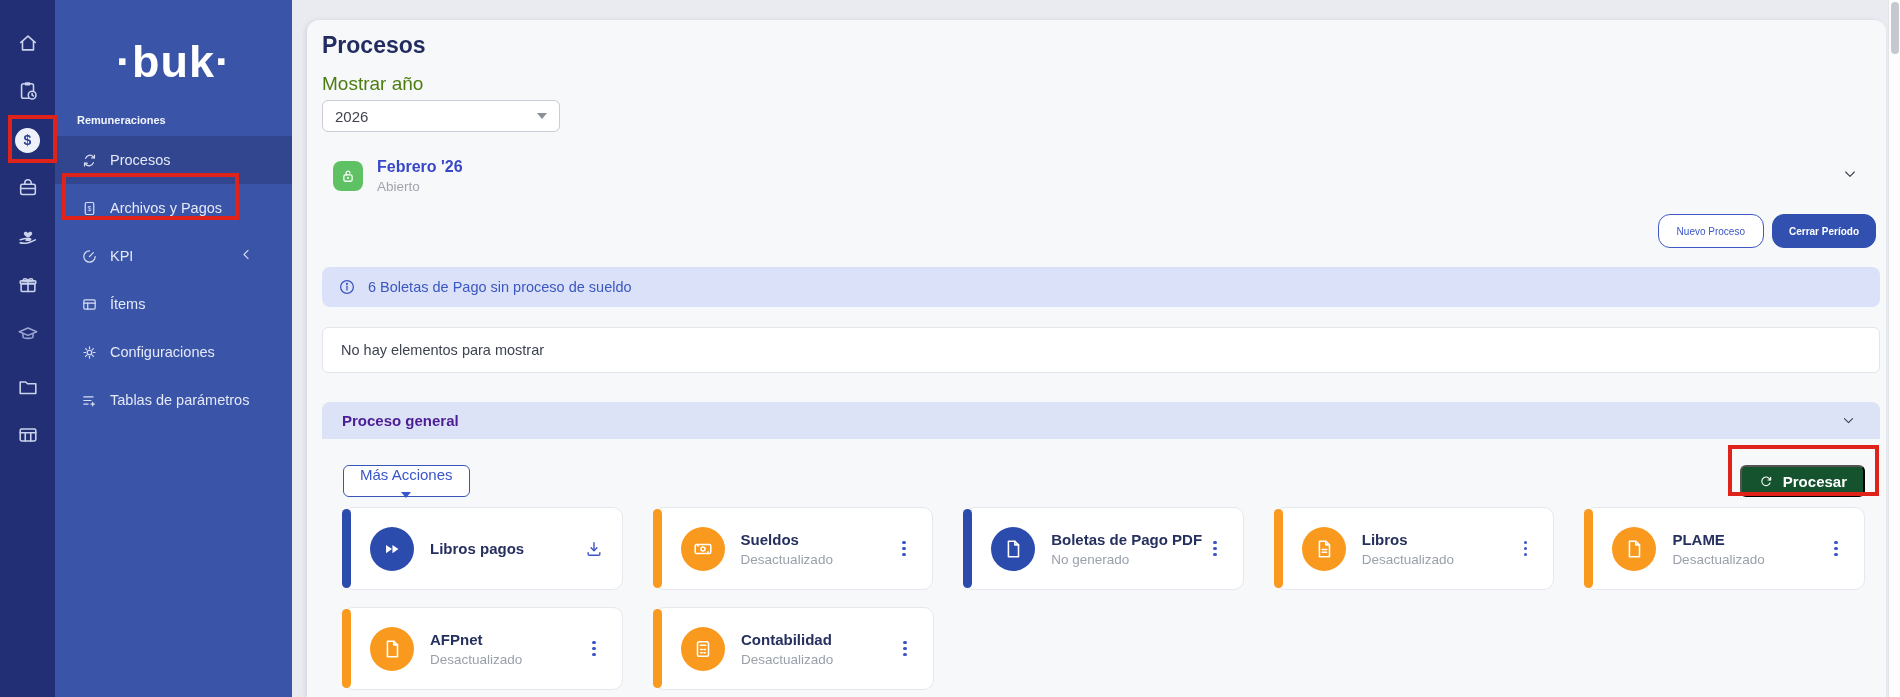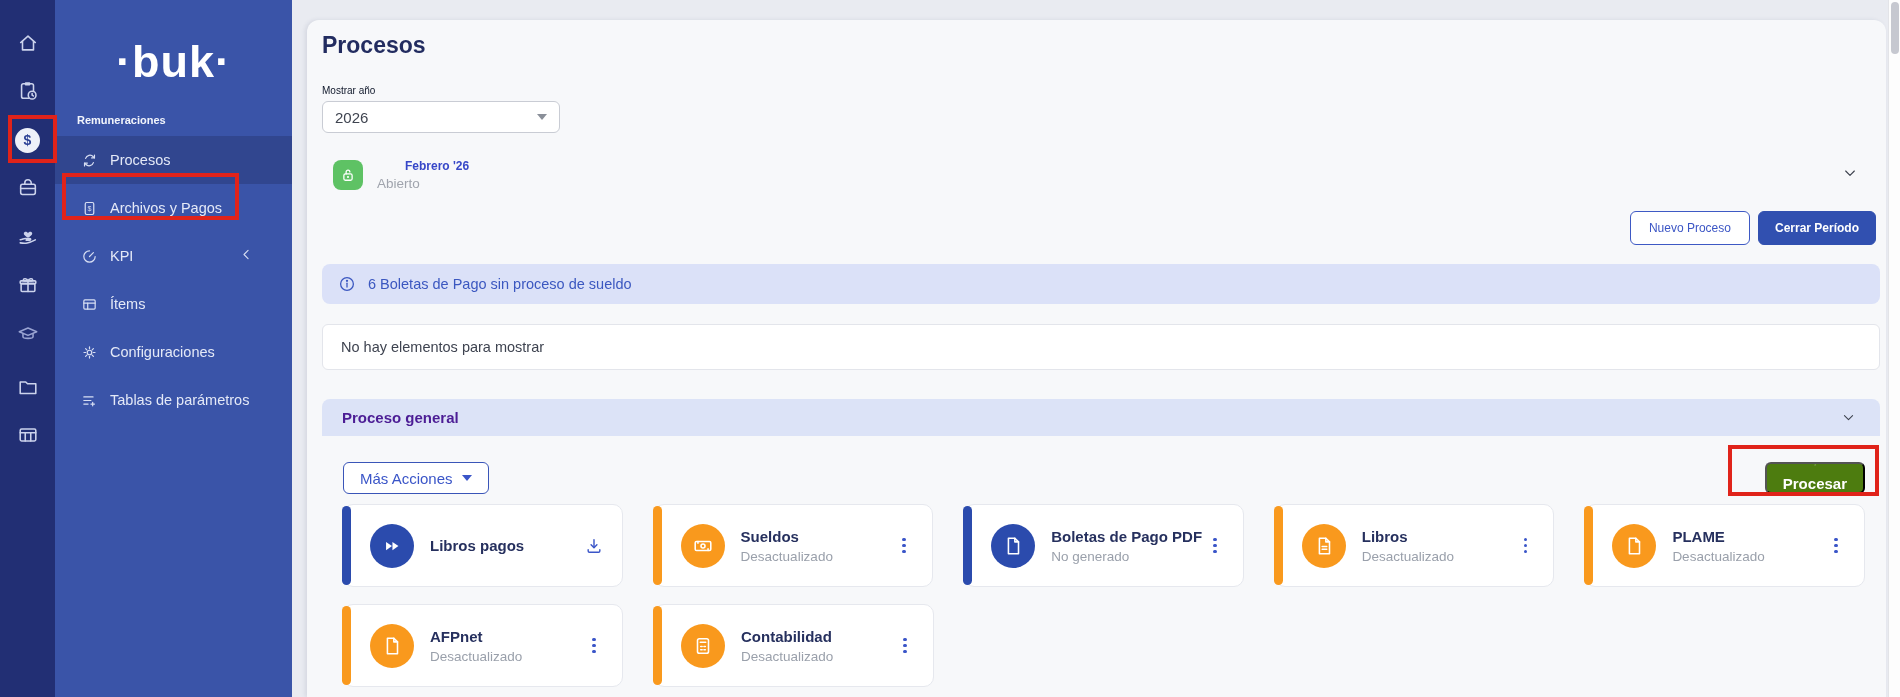--- a/index.html
+++ b/index.html
@@ -26,63 +26,63 @@
   .nav-item.active { background:#31468f; }
   .nav-item svg { width:17px; height:17px; margin-right:12px; flex:0 0 auto; color:#d8dff3; }
   .nav-collapse { position:absolute; right:38px; top:15px; color:#ffffff; }
   .nav-collapse svg { width:15px; height:15px; margin:0; }
 
   
   .panel { position:absolute; left:307px; top:20px; width:1579px; height:677px;
     background:#f7f8fa; border-radius:12px 12px 0 0; padding:12px 6px 0 15px;
     box-shadow:-2px 0 4px rgba(40,50,90,.10); z-index:1; }
   .page-title { font-size:23px; font-weight:bold; color:#222c60; }
-  .field-label { margin-top:26px; font-size:10px; color:#0f172a; }
+  .field-label { margin-top:14px; font-size:19px; color:#4d7c0f; }
   .select { margin-top:5px; width:238px; height:32px; background:#ffffff; border:1px solid #c9ccd4;
     border-radius:6px; display:flex; align-items:center; padding:0 12px; font-size:15px; color:#3f4450; cursor:pointer; }
   .select .caret { margin-left:auto; width:0; height:0; border-left:5px solid transparent;
     border-right:5px solid transparent; border-top:6px solid #8a8f99; }
 
   .period-row { margin-top:26px; display:flex; align-items:center; }
   .lock-badge { width:30px; height:30px; margin-left:11px; border-radius:8px; background:#5ec264;
     display:flex; align-items:center; justify-content:center; color:#ffffff; }
   .lock-badge svg { width:18px; height:18px; }
   .period-text { margin-left:14px; }
-  .period-name { font-size:12px; font-weight:bold; color:#3747c8;margin-left:28px; }
+  .period-name { font-size:16px; font-weight:bold; color:#3747c8; }
   .period-status { font-size:13.5px; color:#a0a4ad; margin-top:3px; }
   .period-chevron { margin-left:auto; margin-right:22px; color:#3c414d; cursor:pointer; }
   .period-chevron svg { width:16px; height:16px; }
 
   .actions-row { margin-top:20px; display:flex; justify-content:flex-end; gap:8px; padding-right:4px; }
-  .btn { height:34px; border-radius:6px; font-size:12px; display:flex; align-items:center;
+  .btn { height:34px; border-radius:12px; font-size:10px; display:flex; align-items:center;
     justify-content:center; cursor:pointer; }
   .btn-outline { background:#ffffff; border:1px solid #3e59c4; color:#3c56c5; padding:0 18px; }
   .btn-solid { background:#3150b0; border:1px solid #3150b0; color:#ffffff; font-weight:bold; padding:0 16px; }
 
   .alert { margin-top:19px; height:40px; background:#dbe1f8; border-radius:8px; display:flex;
     align-items:center; padding:0 16px; color:#3b57c0; font-size:14.5px; }
   .alert svg { width:18px; height:18px; margin-right:12px; flex:0 0 auto; }
 
   .empty-box { margin-top:20px; height:46px; background:#ffffff; border:1px solid #e3e5eb;
     border-radius:6px; display:flex; align-items:center; padding:0 18px; font-size:14.5px; color:#3e4350; }
 
   .section { margin-top:29px; }
   .section-header { height:37px; background:#dce3f7; border-radius:8px 8px 0 0; display:flex;
     align-items:center; padding:0 24px 0 20px; cursor:pointer; }
   .section-title { font-size:15px; font-weight:bold; color:#4c1d95; }
   .section-chevron { margin-left:auto; color:#3c414d; }
   .section-chevron svg { width:15px; height:15px; display:block; }
   .section-body { padding:26px 15px 0 21px; }
   .section-actions { display:flex; align-items:center; justify-content:space-between; }
   .btn-more { height:32px; background:#ffffff; border:1px solid #3a55b8; color:#3a55c8;
-    border-radius:6px; font-size:15px; padding:0 16px; display:flex; align-items:center; gap:9px; cursor:pointer; }
+    border-radius:6px; font-size:15px; padding:0 16px; display:flex; align-items:center; gap:9px; cursor:pointer;flex-direction:column; }
   .btn-more .caret { width:0; height:0; border-left:5px solid transparent; border-right:5px solid transparent;
     border-top:6px solid #3a55c8; }
-  .btn-process { height:32px; background:#4d7c0f; color:#ffffff; border-radius:6px; font-size:15px;
-    font-weight:bold; padding:0 16px; display:flex; align-items:center; gap:9px; cursor:pointer;flex-direction:column; }
+  .btn-process { height:32px; background:#14532d; color:#ffffff; border-radius:6px; font-size:15px;
+    font-weight:bold; padding:0 16px; display:flex; align-items:center; gap:9px; cursor:pointer; }
   .btn-process svg { width:16px; height:16px; }
 
   .cards-row { display:flex; gap:31px; margin-top:10px; }
   .cards-row + .cards-row { margin-top:17px; }
   .card { position:relative; width:280px; height:83px; background:#ffffff; border:1px solid #e6e8ee;
     border-radius:10px; display:flex; align-items:center; padding-left:26px; cursor:pointer; }
   .card .accent { position:absolute; left:-2px; top:1px; bottom:1px; width:9px; border-radius:8px; }
   .accent.blue { background:#2b4bad; } .accent.orange { background:#f9991d; }
   .icon-circle { width:44px; height:44px; border-radius:50%; display:flex; align-items:center;
     justify-content:center; color:#ffffff; flex:0 0 auto; }

